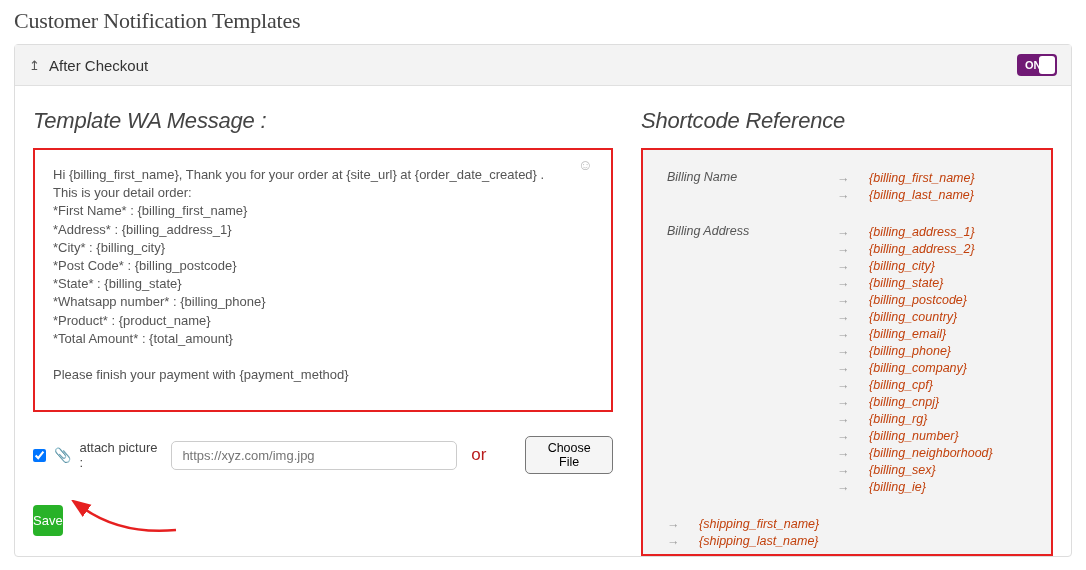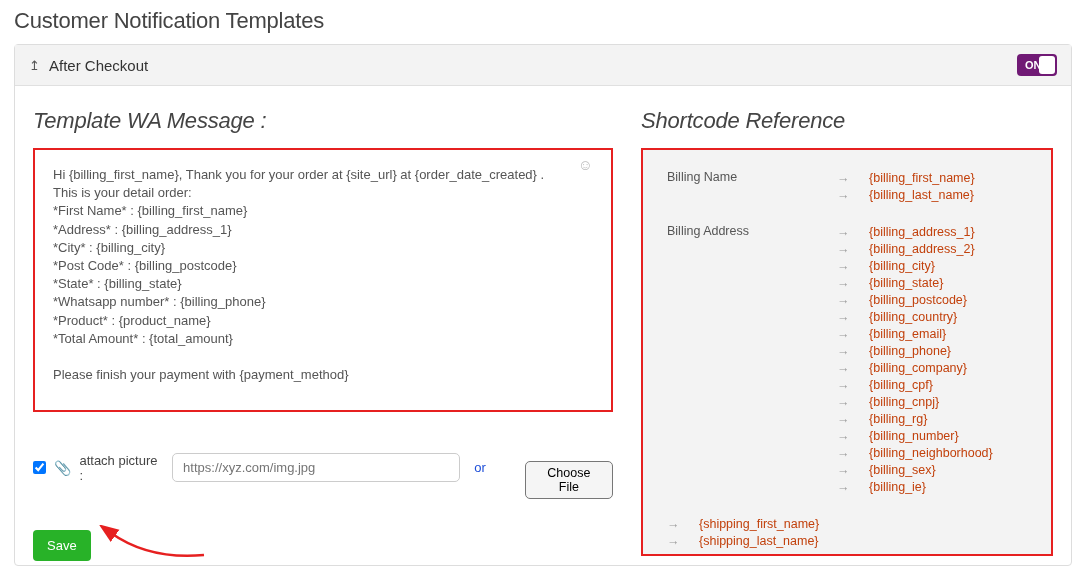--- a/index.html
+++ b/index.html
@@ -10,20 +10,21 @@
     width: 1086px;
     height: 570px;
     padding: 8px 14px;
   }
   h1.page-title {
     font-size: 22px;
     font-weight: 500;
     color: #444;
     margin-bottom: 10px;
     letter-spacing: -0.2px;
+    font-family: Liberation Serif, serif;
   }
   .accordion {
     border: 1px solid #ddd;
     border-radius: 4px;
   }
   .accordion-header {
     display: flex;
     align-items: center;
     justify-content: space-between;
     background: #f3f3f3;
@@ -128,60 +129,59 @@
     color: #555;
   }
   .url-input {
     width: 290px;
     padding: 6px 10px;
     border: 1px solid #ccc;
     border-radius: 5px;
     font-size: 13px;
     color: #999;
   }
-  .or-txt { font-size: 13px; color: #1d4ed8; padding: 0 6px; }
+  .or-txt { font-size: 17px; color: #b91c1c; padding: 0 6px; }
   .choose-file {
     padding: 4px 10px;
     border: 1px solid #777;
     border-radius: 5px;
     background: #f5f5f5;
     font-size: 12.5px;
     cursor: pointer;
     margin-left: 25px;
-    margin-top: 25px;
   }
   .save-row {
     margin-top: 26px;
     display: flex;
     align-items: center;
     gap: 8px;
   }
   .save-btn {
     background: #28b228;
     color: #fff;
     border: none;
     border-radius: 4px;
-    padding: 8px 14px;
+    padding: 8px 0;
     font-size: 13px;
     cursor: pointer;
   }
   .arrow-svg {
     width: 110px;
     height: 40px;
   }
   .ref-box {
     border: 2px solid #e62020;
     background: #f3f3f3;
     padding: 20px 24px 6px 24px;
     font-size: 12.5px;
     color: #555;
     height: 408px;
     overflow: hidden;
   }
-  .ref-group { display: flex; margin-bottom: 20px; }
+  .ref-group { display: flex; margin-bottom: 20px; font-style: italic; }
   .ref-label { width: 170px; color: #555; }
   .ref-codes { flex: 1; }
   .ref-line {
     display: flex;
     align-items: center;
     line-height: 17px;
     gap: 22px;
   }
   .ref-line .arr { color: #999; width: 10px; }
   .ref-line .code { color: #c2410c; }

